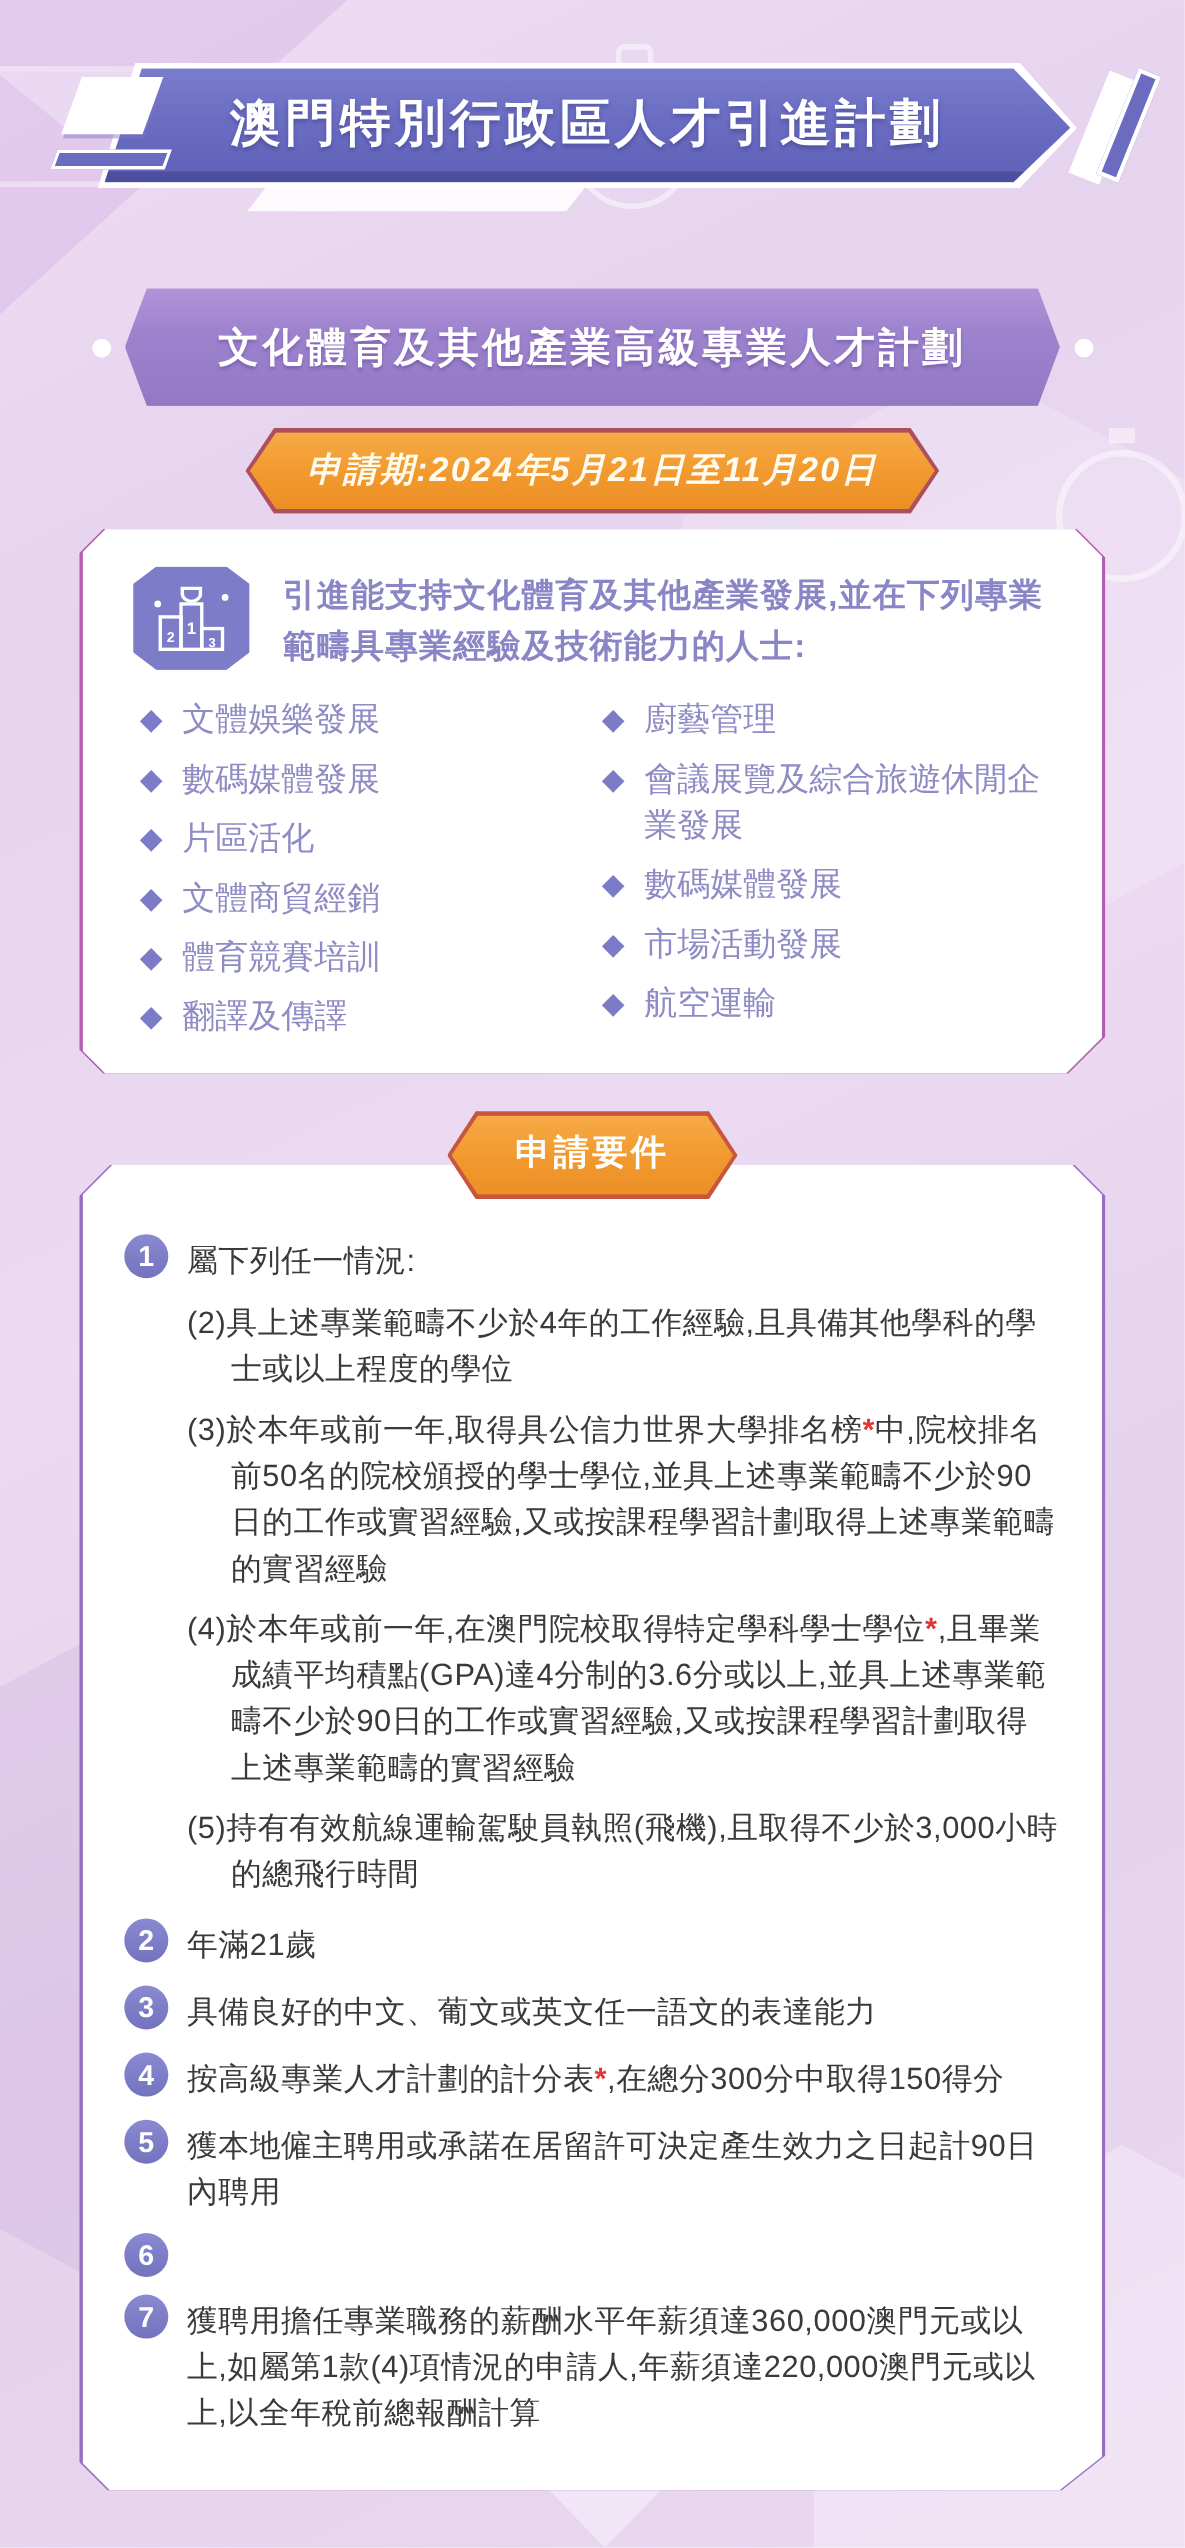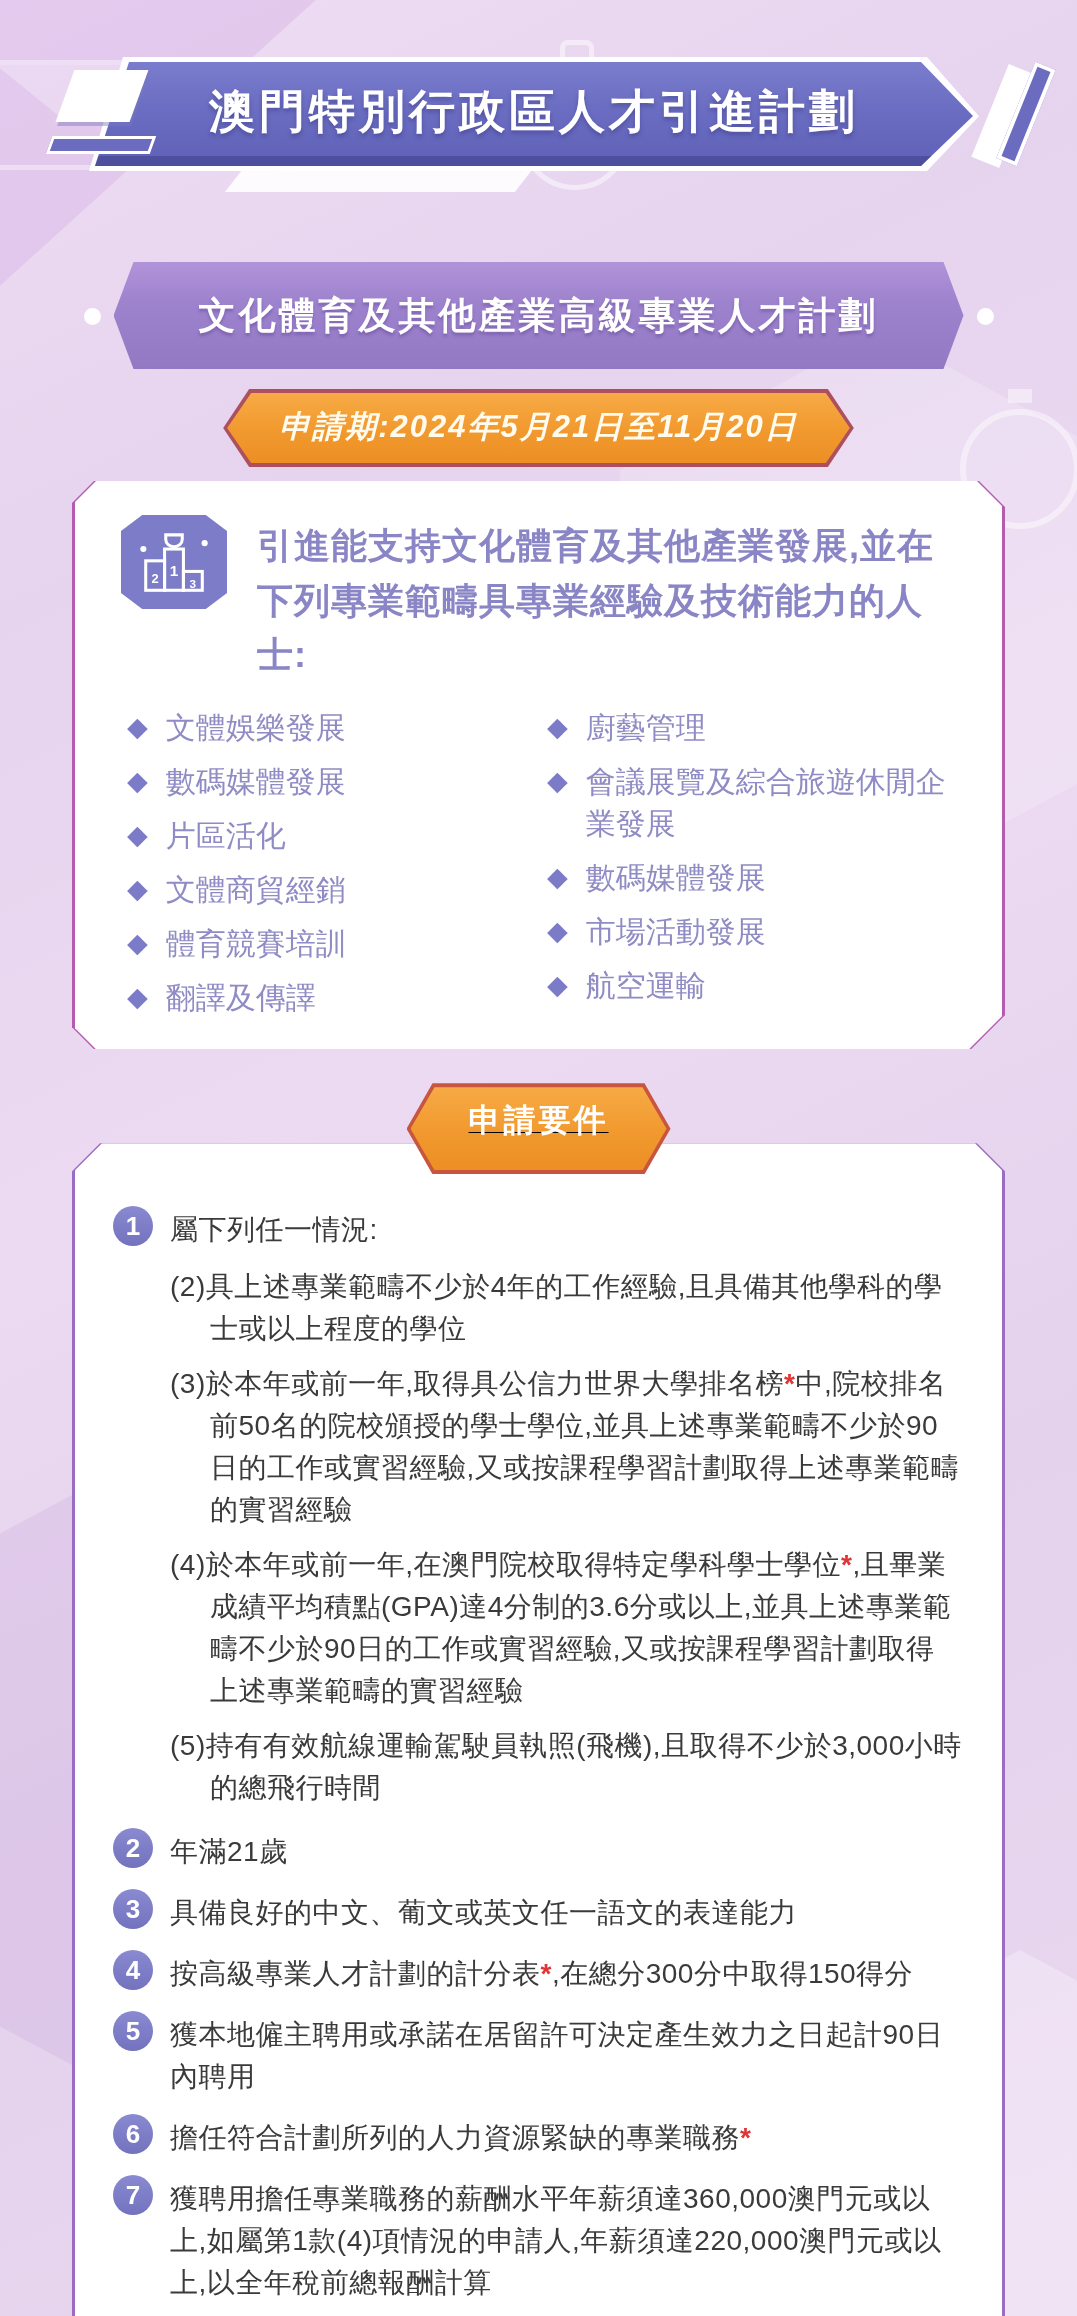--- a/index.html
+++ b/index.html
@@ -84,21 +84,21 @@
     background:#ad4f5e;
     clip-path:polygon(26px 0,calc(100% - 26px) 0,100% 50%,calc(100% - 26px) 100%,26px 100%,0 50%); }
   .hex-inner { position:relative;
     background:linear-gradient(180deg,#f7aa45 0%,#f1992e 55%,#ec8f25 100%);
     clip-path:polygon(24px 0,calc(100% - 24px) 0,100% 50%,calc(100% - 24px) 100%,24px 100%,0 50%);
     padding:13px 52px 15px; }
   .badge1-text { color:#fffbee; font-size:31px; font-weight:bold; letter-spacing:2px;font-style:italic; }
   .badge1-wrap { margin-top:20px; }
   .badge2-wrap { margin-top:34px; position:relative; z-index:3; margin-bottom:-34px; }
   .badge2-wrap .hex-border { background:#c8553d; }
-  .badge2-wrap .hex-inner { padding:12px 58px 27px;text-decoration:underline; }
+  .badge2-wrap .hex-inner { padding:12px 58px 16px; }
   .badge2-text { color:#fff; font-size:32px; font-weight:bold; letter-spacing:3px; }
   
   .boxwrap { position:relative; margin-left:72px; width:933px; }
   .box-border { position:relative; }
   .box1-wrap { margin-top:14px; }
   .box1-border { background:#b55cb0;
     clip-path:polygon(22px 0,calc(100% - 26px) 0,100% 26px,100% calc(100% - 34px),calc(100% - 34px) 100%,22px 100%,0 calc(100% - 22px),0 22px); }
   .box1-inner { position:relative; margin:3px;
     background:#fff;
     clip-path:polygon(21px 0,calc(100% - 25px) 0,100% 25px,100% calc(100% - 33px),calc(100% - 33px) 100%,21px 100%,0 calc(100% - 21px),0 21px);
@@ -108,21 +108,21 @@
     clip-path:polygon(28px 0,calc(100% - 28px) 0,100% 28px,100% calc(100% - 32px),calc(100% - 40px) 100%,26px 100%,0 calc(100% - 26px),0 28px); }
   .box2-inner { position:relative; margin:3px;
     background:#fff;
     clip-path:polygon(27px 0,calc(100% - 27px) 0,100% 27px,100% calc(100% - 31px),calc(100% - 39px) 100%,25px 100%,0 calc(100% - 25px),0 27px);
     padding:62px 40px 34px 38px; }
   
   .intro-row { display:flex; align-items:flex-start; gap:30px; }
   .podium-badge { flex:0 0 auto; width:106px; height:94px; background:#7c7cc8;
     clip-path:polygon(20% 0,80% 0,100% 17%,100% 83%,80% 100%,20% 100%,0 83%,0 17%);
     display:flex; align-items:center; justify-content:center; }
-  .intro-text { color:#8a86c6; font-size:36px; font-weight:bold; line-height:1.52;
+  .intro-text { color:#8a86c6; font-size:30px; font-weight:bold; line-height:1.52;
     letter-spacing:1px; padding-top:4px; }
   
   .fields { display:flex; margin-top:24px; padding-left:6px; }
   .fcol { display:flex; flex-direction:column; gap:12px; }
   .fcol-left { width:420px; }
   .fcol-right { flex:1; }
   .field { display:flex; gap:18px; color:#8f8bc4; font-size:30px; line-height:1.4;
     align-items:flex-start; }
   .diamond { color:#7b7bc8; font-size:27px; line-height:1.55; flex:0 0 auto; }
   
@@ -293,21 +293,20 @@
         <div class="req">
           <div class="numc">4</div>
           <div class="req-text"><span>按高級專業人才計劃的計分表</span><span class="red-star">*</span><span>,在總分300分中取得150得分</span></div>
         </div>
         <div class="req">
           <div class="numc">5</div>
           <div class="req-text"><span>獲本地僱主聘用或承諾在居留許可決定產生效力之日起計90日內聘用</span></div>
         </div>
         <div class="req">
           <div class="numc">6</div>
-          <div class="req-text"><span>擔任符合計劃所列的人力資源緊缺的專業職務</span><span class="red-star">*</span></div>
         </div>
         <div class="req">
           <div class="numc">7</div>
           <div class="req-text"><span>獲聘用擔任專業職務的薪酬水平年薪須達360,000澳門元或以上,如屬第1款(4)項情況的申請人,年薪須達220,000澳門元或以上,以全年稅前總報酬計算</span></div>
         </div>
 
       </div>
     </div>
   </div>
 

